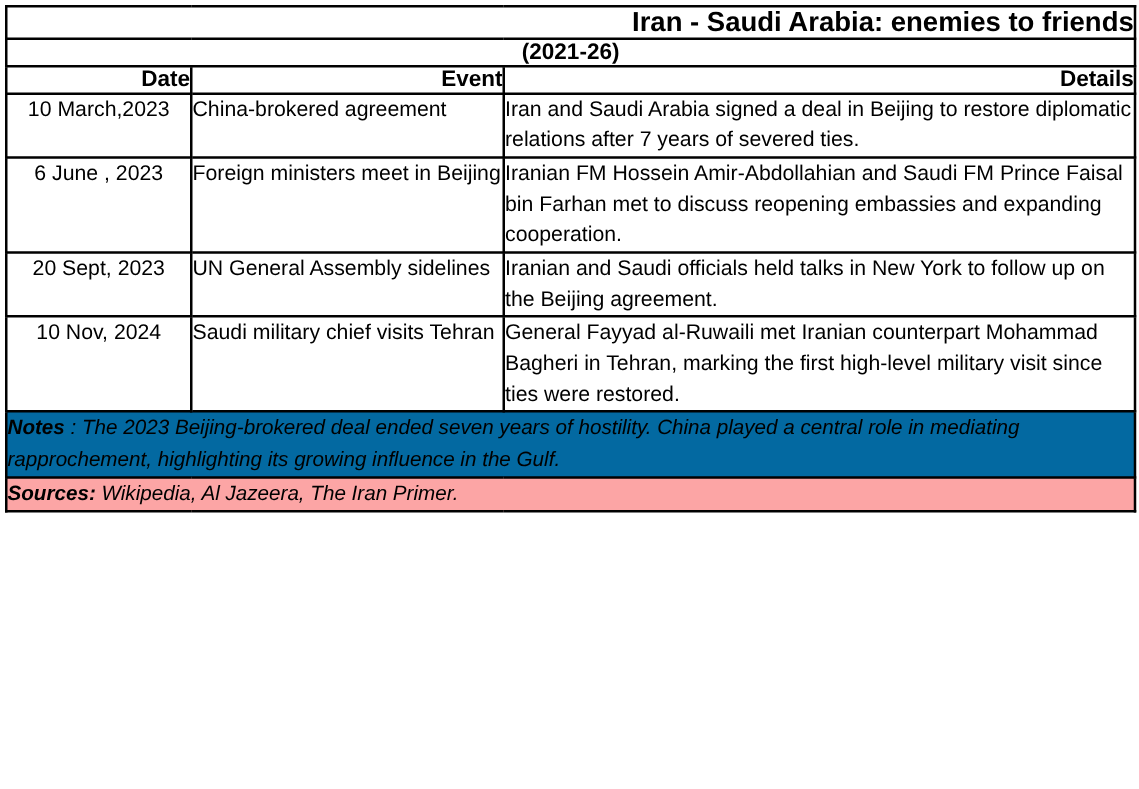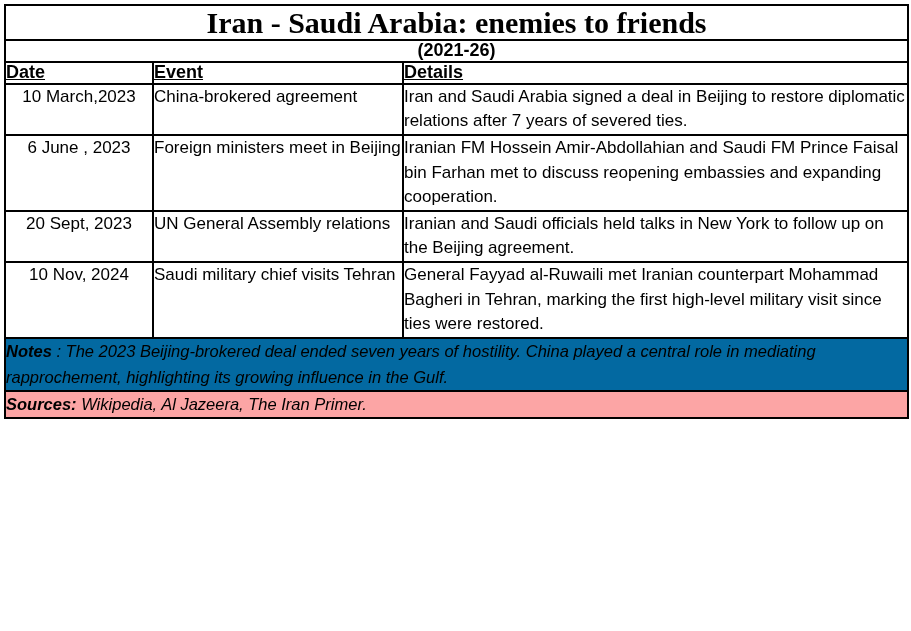--- a/index.html
+++ b/index.html
@@ -23,42 +23,40 @@
     width: 903px;
     margin: 4px 4px 0 4px;
     table-layout: fixed;
   }
   table.doc td {
     border: 2px solid #000000;
     vertical-align: top;
     padding: 0;
   }
   .title-cell {
-    text-align: center;
-    font-size: 30px;
+    text-align: right;
+    font-size: 22px;
     font-weight: bold;
     padding: 8px 0 8px 0;
     line-height: 1.1;
     letter-spacing: 0px;
-    font-family: Liberation Serif, serif;
   }
   .subtitle-cell {
     text-align: center;
     font-size: 18px;
     font-weight: bold;
     padding: 6px 0 6px 0;
     line-height: 1.1;
   }
   .hdr {
-    text-align: left;
+    text-align: right;
     font-size: 18px;
     font-weight: bold;
     padding: 5px 0 5px 0;
     line-height: 1.1;
-    text-decoration: underline;
   }
   .cell {
     font-size: 17px;
     line-height: 1.45;
     padding: 8px 8px 8px 8px;
     border-radius: 13px;
   }
   .cell-date {
     font-size: 17px;
     line-height: 1.45;
@@ -116,21 +114,21 @@
       </tr>
 
       <tr>
         <td class="cell-date">6 June , 2023</td>
         <td class="cell vmid">Foreign ministers meet in Beijing</td>
         <td class="cell vmid">Iranian FM Hossein Amir-Abdollahian and Saudi FM Prince Faisal bin Farhan met to discuss reopening embassies and expanding cooperation.</td>
       </tr>
 
       <tr>
         <td class="cell-date">20 Sept, 2023</td>
-        <td class="cell vmid">UN General Assembly relations</td>
+        <td class="cell vmid">UN General Assembly sidelines</td>
         <td class="cell vmid">Iranian and Saudi officials held talks in New York to follow up on the Beijing agreement.</td>
       </tr>
 
       <tr>
         <td class="cell-date">10 Nov, 2024</td>
         <td class="cell vmid">Saudi military chief visits Tehran</td>
         <td class="cell vmid">General Fayyad al-Ruwaili met Iranian counterpart Mohammad Bagheri in Tehran, marking the first high-level military visit since ties were restored.</td>
       </tr>
 
       <tr>

